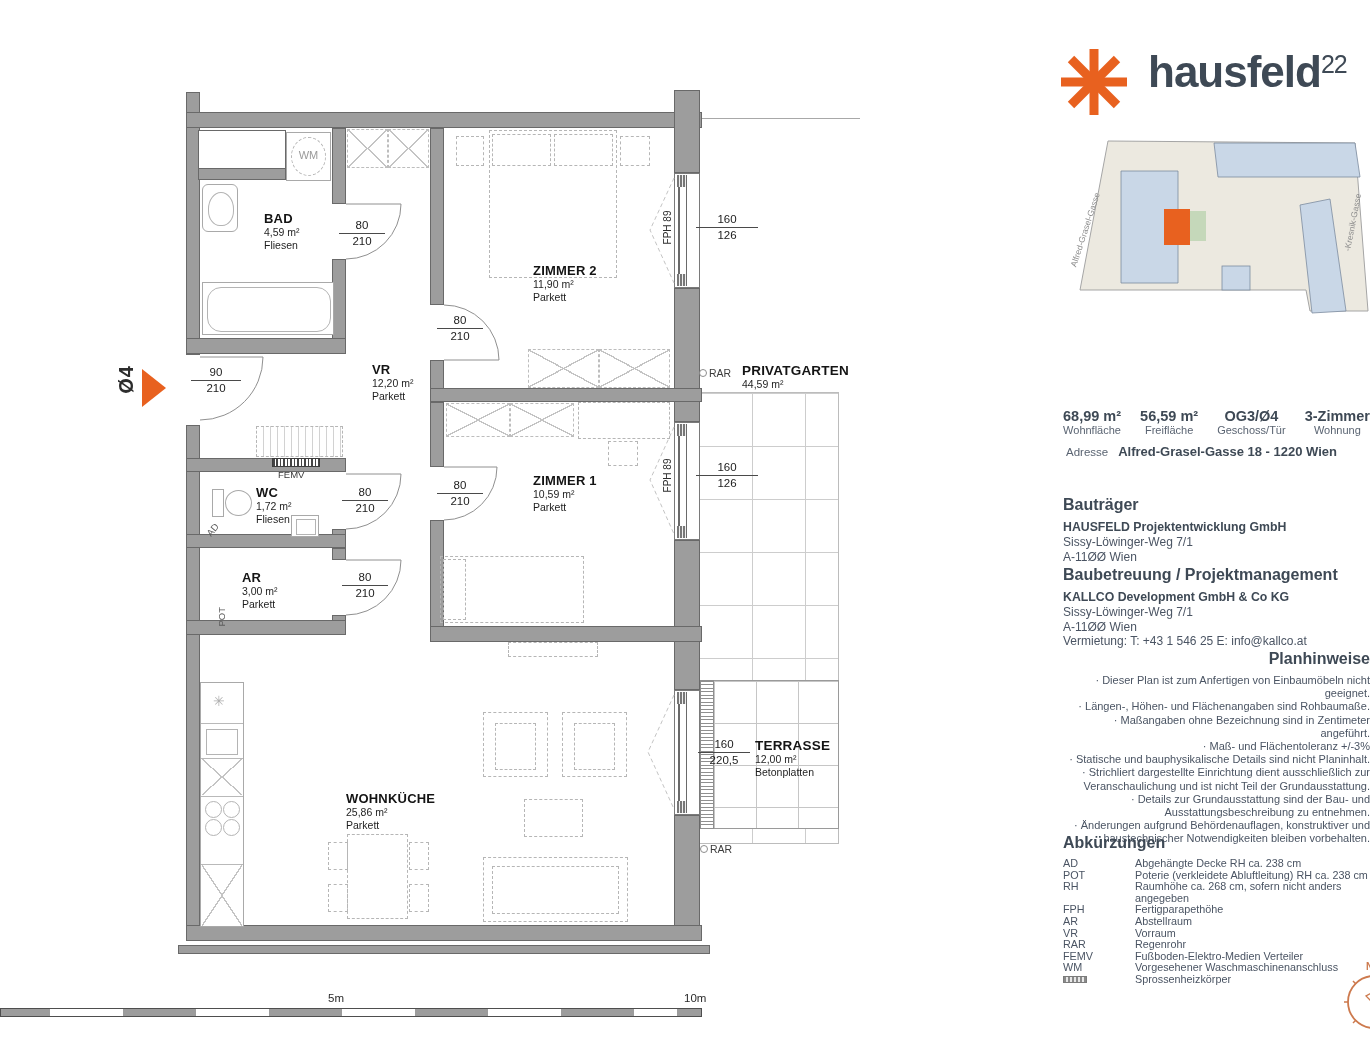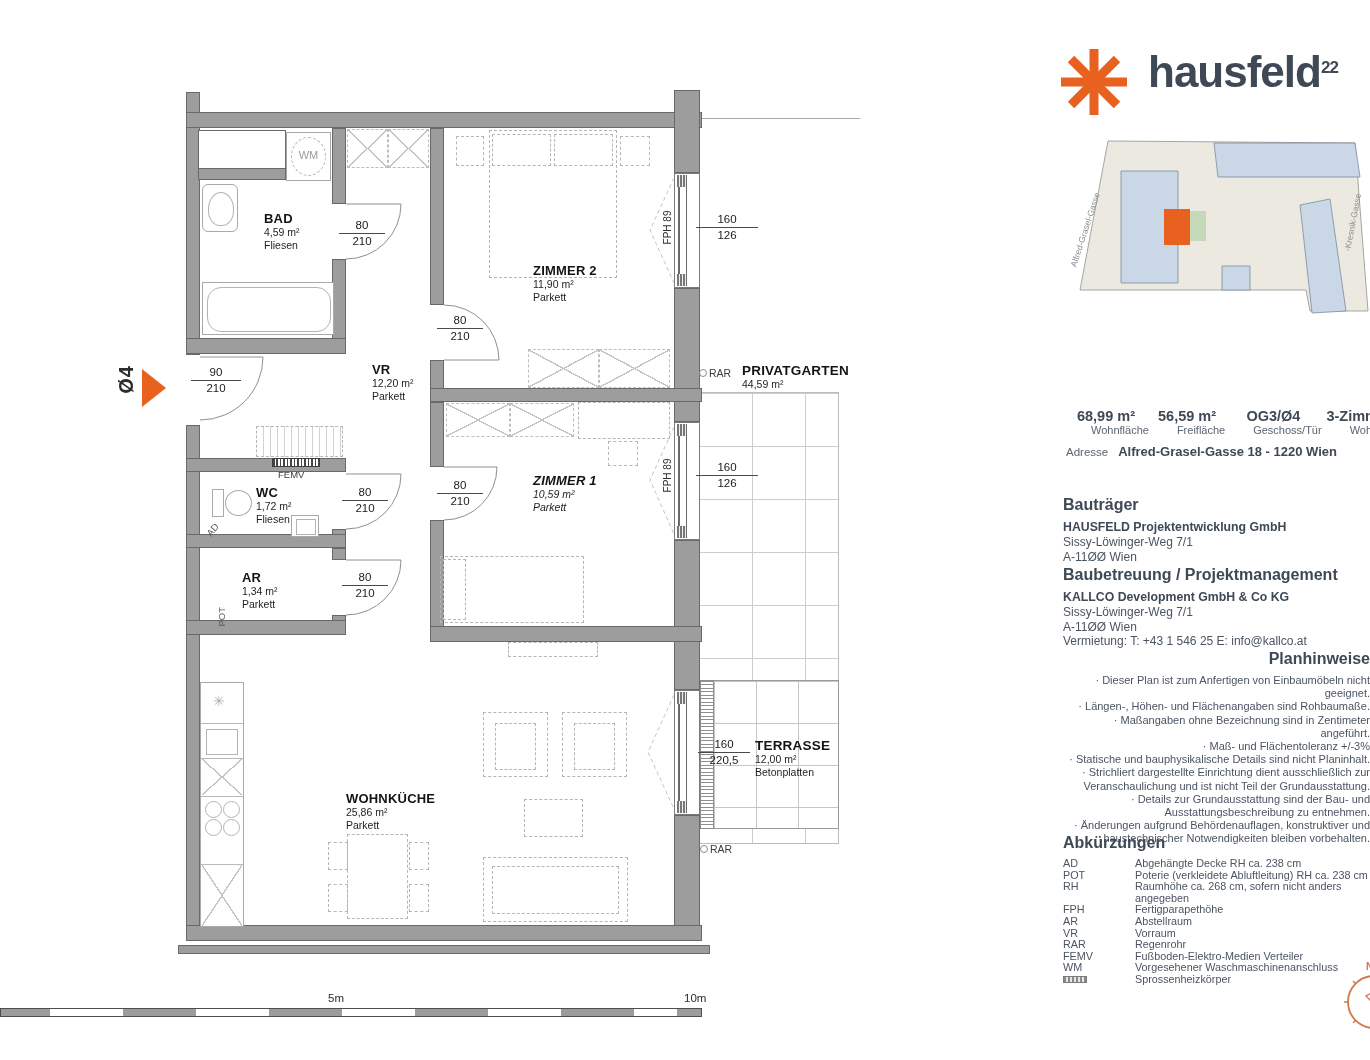--- a/index.html
+++ b/index.html
@@ -50,30 +50,30 @@
   .rarmark .c{width:6px;height:6px;border:1px solid #8d8d8d;border-radius:50%;display:inline-block;}
   .rot90{transform:rotate(-90deg);}
   .marker04{position:absolute;left:112px;top:368px;font-size:20px;font-weight:bold;color:#2d2d2d;transform:rotate(-90deg);letter-spacing:1px;}
   .tri04{position:absolute;left:142px;top:369px;width:0;height:0;
     border-top:19px solid transparent;border-bottom:19px solid transparent;border-left:24px solid #e8611f;}
   .scalebar{position:absolute;left:0px;top:1008px;width:702px;height:9px;border:1px solid #4e4e4e;box-sizing:border-box;
     background:repeating-linear-gradient(90deg,#9c9c9c 0 73px,#ffffff 73px 146px);background-position:-24px 0;}
   .scaletxt{position:absolute;font-size:11.5px;color:#2a2a2a;}
   .logo-row{position:absolute;left:1058px;top:46px;display:flex;align-items:flex-start;}
   .logo-txt{font-size:44px;font-weight:bold;color:#3e4955;letter-spacing:-1px;line-height:52px;margin-left:18px;}
-  .logo-sup{font-size:17px;font-weight:bold;color:#3e4955;vertical-align:super;line-height:20px;position:relative;top:2px;margin-top:20px;}
+  .logo-sup{font-size:25px;font-weight:normal;color:#3e4955;vertical-align:super;line-height:20px;position:relative;top:2px;margin-top:20px;}
   .streetlbl{position:absolute;font-size:8.5px;color:#8d8d8d;white-space:nowrap;}
   .title{position:absolute;left:1063px;top:336px;width:307px;}
   .title .l1{font-size:34px;line-height:38px;color:#3e4955;}
   .title .l1 b{font-weight:bold;}
   .title .l2{font-size:24px;line-height:28px;color:#4a5463;margin-top:2px;}
   .stats{position:absolute;left:1063px;top:408px;width:307px;display:flex;justify-content:space-between;}
   .stats .col{text-align:center;}
   .stats .v{font-size:14.5px;font-weight:bold;color:#3e4955;display:block;line-height:16px;}
-  .stats .l{font-size:11px;color:#5a6472;display:block;line-height:13px;margin-left:28px;}
+  .stats .l{font-size:11px;color:#5a6472;display:block;line-height:13px;}
   .addr{position:absolute;left:1066px;top:444px;font-size:11.5px;color:#5a6472;}
   .addr b{font-size:13px;color:#3e4955;margin-left:10px;}
   .sec{position:absolute;left:1063px;width:307px;color:#4a5463;}
   .sec h3{margin:0 0 6px 0;font-size:16px;line-height:18px;color:#3e4955;}
   .sec .nm{font-weight:bold;font-size:12.3px;line-height:15px;color:#3e4955;}
   .sec .ln{font-size:12px;line-height:14.5px;}
   .notes{font-size:11px;line-height:13.2px;}
   .notes div{padding-left:9px;text-indent:-9px;}
   .notes div::before{content:"· ";}
   .abbr-row{display:flex;font-size:10.8px;line-height:11.6px;}
@@ -235,24 +235,24 @@
     <span class="sub">12,20 m²</span>
     <span class="sub">Parkett</span>
   </div>
   <div class="room" style="left:256px;top:486px;">
     <span class="nm">WC</span>
     <span class="sub">1,72 m²</span>
     <span class="sub">Fliesen</span>
   </div>
   <div class="room" style="left:242px;top:571px;">
     <span class="nm">AR</span>
-    <span class="sub">1,34 m²</span>
+    <span class="sub">3,00 m²</span>
     <span class="sub">Parkett</span>
   </div>
-  <div class="room" style="left:533px;top:474px;font-style:italic;">
+  <div class="room" style="left:533px;top:474px;">
     <span class="nm">ZIMMER 1</span>
     <span class="sub">10,59 m²</span>
     <span class="sub">Parkett</span>
   </div>
   <div class="room" style="left:346px;top:792px;">
     <span class="nm">WOHNKÜCHE</span>
     <span class="sub">25,86 m²</span>
     <span class="sub">Parkett</span>
   </div>
   <div class="room" style="left:742px;top:364px;">

